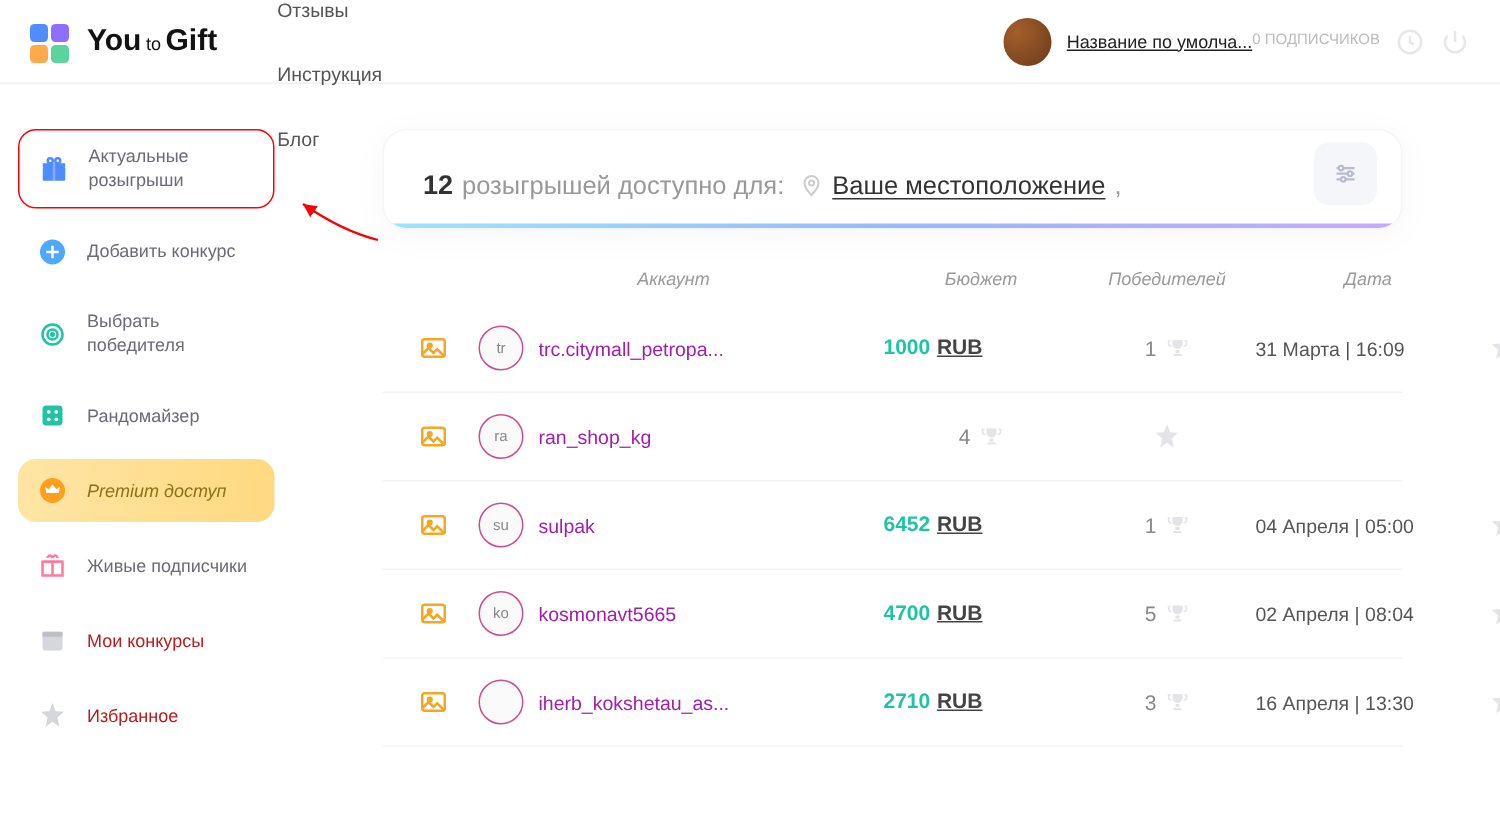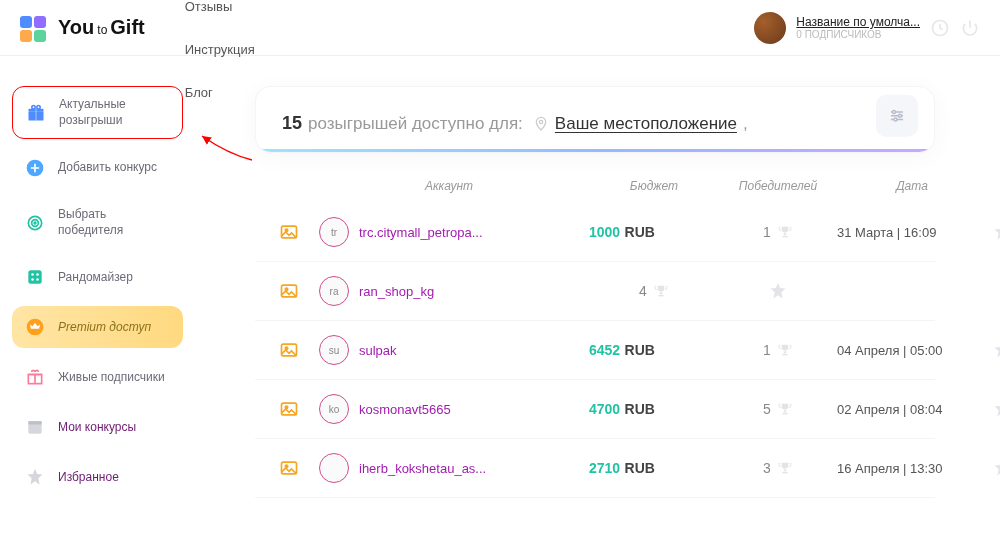--- a/index.html
+++ b/index.html
@@ -32,37 +32,37 @@
     .logo-icon .d { background:#5bd39a; top:17px; left:14px; }
     .logo-text { font-size: 20px; font-weight: 700; color:#121212; }
     .logo-text .to { font-size: 12px; font-weight: 400; margin: 4px 3px; }
     .nav { display: flex; gap: 28px; flex-direction: column; }
     .nav-link { color:#555; font-size: 13px; cursor:pointer; }
     .header-right { margin-left: auto; display:flex; align-items:center; gap:10px; }
     .avatar-h {
       width: 32px; height:32px; border-radius:50%;
       background: radial-gradient(circle at 30% 30%, #a45f2b, #6b3a1b);
     }
-    .user-block { display:flex; flex-direction:column; }
+    .user-block { display:flex; flex-direction:row; }
     .user-name { font-size: 12px; color:#222; text-decoration: underline; }
     .user-subs { font-size: 10px; color:#bbb; text-transform: uppercase; }
     .hicon { width:20px;height:20px; color:#e7e7e7; cursor:pointer; }
 
     .layout { display:flex; }
     .sidebar { width: 195px; padding: 30px 12px 0 12px; }
     .side-item {
       display:flex; align-items:center; gap:12px;
       padding: 10px 12px; border-radius: 12px;
       font-size: 12px; color:#6b6b77; cursor:pointer;
       margin-bottom: 8px; line-height: 1.3;
     }
     .side-item .sicon { width:22px; height:22px; flex-shrink:0; display:flex;align-items:center;justify-content:center; }
     .side-item.active { border: 1.5px solid #ff0000; color:#6b6b77; }
     .side-item.premium { background: linear-gradient(90deg,#ffe5a5,#ffd980); color:#8a7219;font-style:italic; }
-    .side-item.disabled { color:#701a75; }
+    .side-item.disabled { color:#b91c1c; }
     .sicon svg { width:20px; height:20px; }
 
     .main {
       flex: 1;
       padding: 30px 0 0 60px;
     }
     .banner-wrap { position: relative; width: 680px; }
     .banner {
       background: #fff;
       border: 1px solid rgba(0,0,0,0.04);
@@ -115,21 +115,21 @@
     .acc-av {
       width:30px;height:30px;border-radius:50%;
       border:1.5px solid #cf4d8c; flex-shrink:0;
       display:flex;align-items:center;justify-content:center;
       font-size:10px;color:#888;overflow:hidden;background:#fafafa;
     }
     .acc-av-text { font-size:10px; color:#888; }
     .acc-name { font-size:13px; color:#a21caf; white-space:nowrap; overflow:hidden; text-overflow:ellipsis; max-width:170px;text-align:center; }
     .budget { text-align:left; }
     .budget-amt { color:#20c3a3; font-weight:600; font-size:14px; }
-    .budget-cur { color:#444; font-weight:600; font-size:14px; }
+    .budget-cur { color:#444; font-weight:600; font-size:14px;text-decoration:underline; }
     .winners { text-align:center; display:flex; align-items:center; justify-content:center; gap:6px; color:#888; font-size:14px; }
     .trophy { color:#e4e4e8; }
     .date { font-size:13px; color:#555; }
     .star { color:#e4e4e8; display:flex;justify-content:center; cursor:pointer; }
 
     .arrow {
       position:absolute; top:132px; left:198px; width:56px;height:30px;
       pointer-events:none;
     }
   </style>
@@ -249,21 +249,21 @@
             <path d="M12 2l2.5 6.5L21 9l-5 4.5L17.5 21 12 17l-5.5 4L8 13.5 3 9l6.5-.5z"></path>
           </svg>
         </span>
       <span>Избранное</span>
     </div>
   </div>
 
   <div class="main">
     <div class="banner-wrap">
       <div class="banner">
-        <span class="count">15</span>
+        <span class="count">12</span>
         <span class="text1">розыгрышей доступно для:</span>
         <svg class="pin-ic" width="16" height="16" viewBox="0 0 24 24" fill="none" stroke="currentColor" stroke-width="2">
             <path d="M12 21s-7-7-7-12a7 7 0 0114 0c0 5-7 12-7 12z"></path>
             <circle cx="12" cy="9" r="2.5"></circle>
           </svg>
         <span class="loc">Ваше местоположение</span>
         <span class="text1">,</span>
         <div class="filter-btn">
           <svg width="18" height="18" viewBox="0 0 24 24" fill="none" stroke="#b8bccc" stroke-width="2">
               <path d="M4 7h16M4 12h16M4 17h16"></path>

